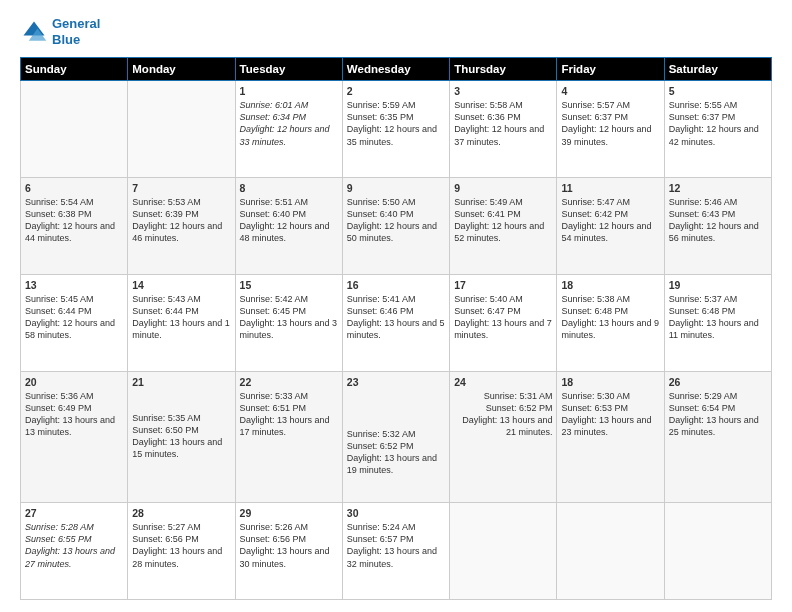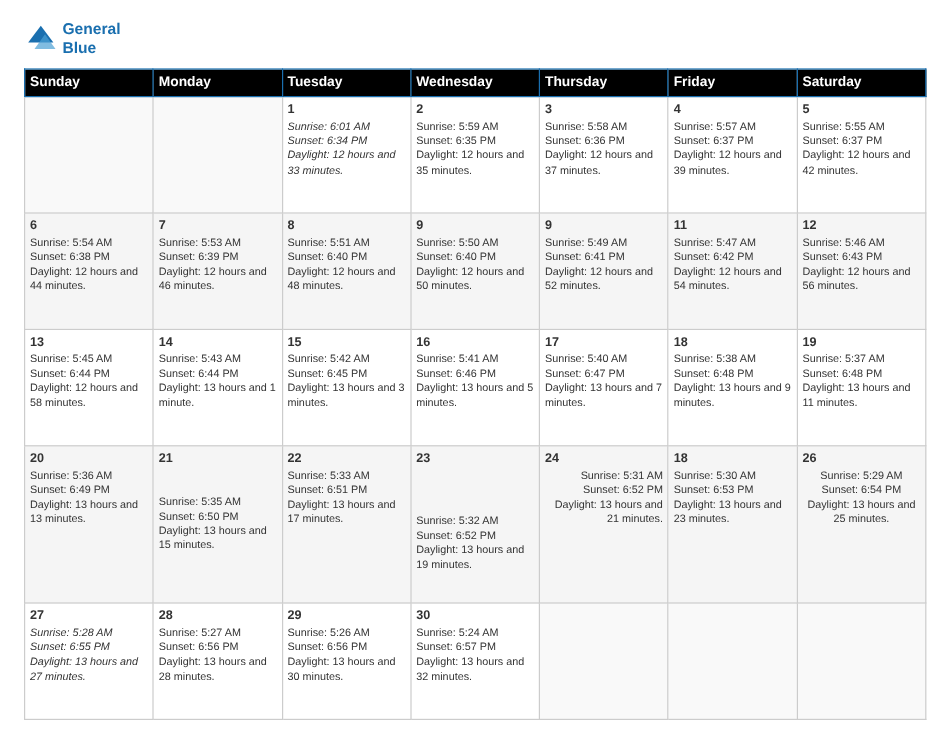--- a/index.html
+++ b/index.html
@@ -284,21 +284,21 @@
 Daylight: 13 hours and 21 minutes.</div>
           </td>
           <td>
             <span class="cell-day">18</span>
             <div class="cell-info" style="white-space: pre-line;">Sunrise: 5:30 AM
 Sunset: 6:53 PM
 Daylight: 13 hours and 23 minutes.</div>
           </td>
           <td>
             <span class="cell-day">26</span>
-            <div class="cell-info" style="white-space: pre-line; text-align: center;">Sunrise: 5:29 AM
+            <div class="cell-info" style="white-space: pre-line;">Sunrise: 5:29 AM
 Sunset: 6:54 PM
 Daylight: 13 hours and 25 minutes.</div>
           </td>
         </tr>
         <tr>
           <td>
             <span class="cell-day">27</span>
             <div class="cell-info" style="white-space: pre-line; font-style: italic;">Sunrise: 5:28 AM
 Sunset: 6:55 PM
 Daylight: 13 hours and 27 minutes.</div>

